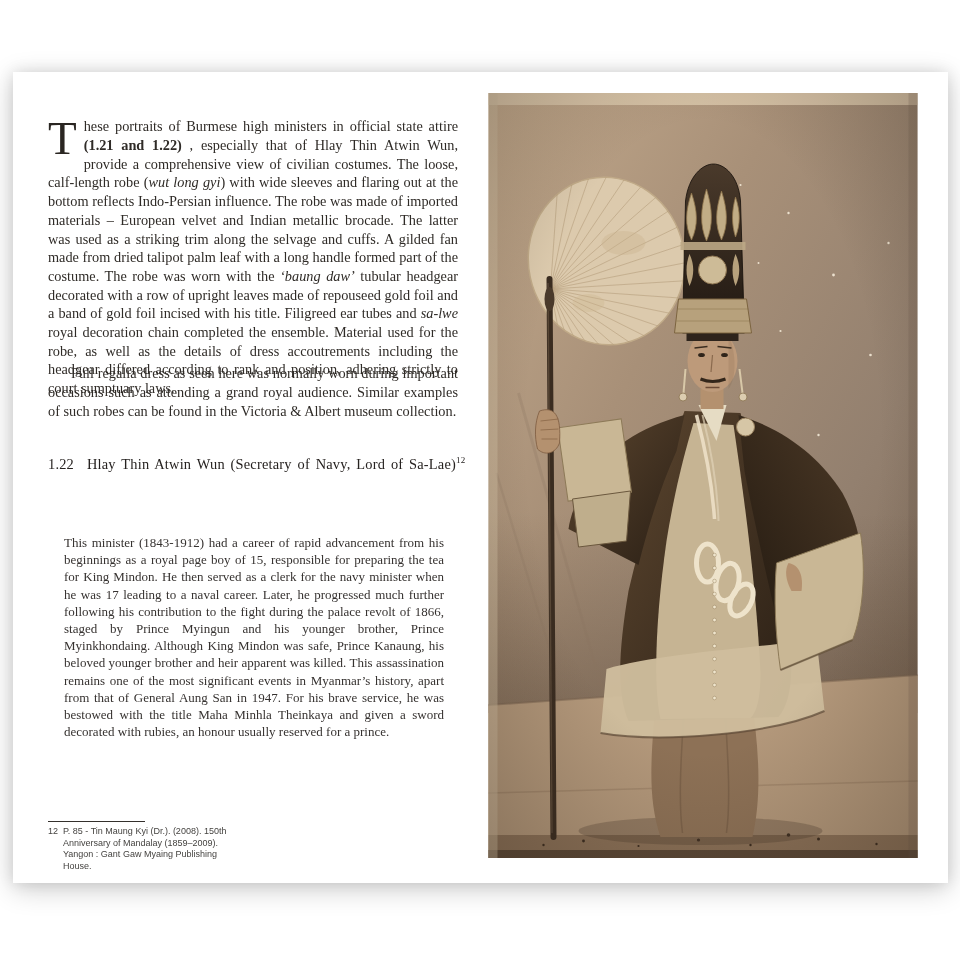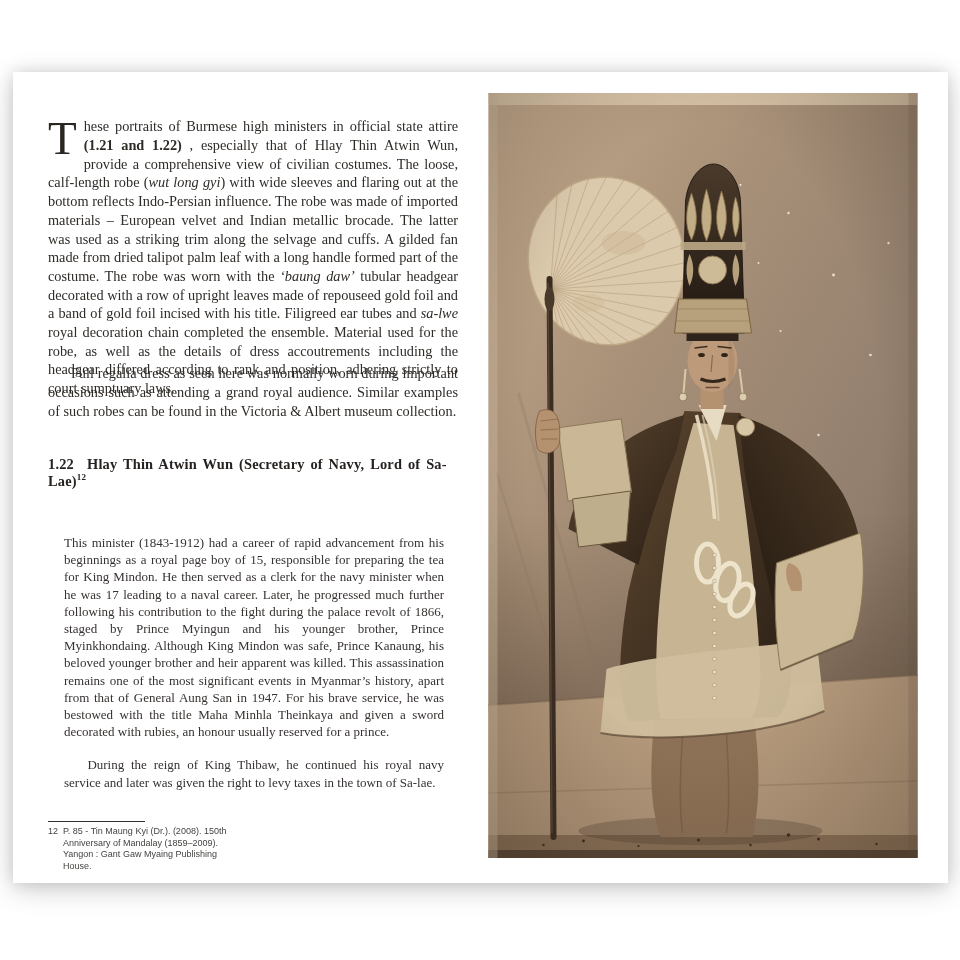--- a/index.html
+++ b/index.html
@@ -8,21 +8,21 @@
   .page{position:absolute;left:13px;top:72px;width:935px;height:811px;background:#ffffff;
         box-shadow:0 6px 26px rgba(0,0,0,.20), 0 0 14px rgba(0,0,0,.10);}
 
   .intro{position:absolute;left:35px;top:31px;width:410px;
          font-size:14.3px;line-height:18.7px;color:#2f2b27;text-align:justify;}
   .dropcap{float:left;font-size:47px;line-height:36px;padding:3px 7px 0 0;color:#2a2622;}
   .closing{position:absolute;left:35px;top:278px;width:410px;
            font-size:14.3px;line-height:18.7px;color:#2f2b27;text-align:justify;text-indent:1.6em;}
 
   .entry-head{position:absolute;left:35px;top:384px;width:420px;
-              font-size:14.4px;font-weight:bold;color:#262220;word-spacing:2px;letter-spacing:.2px;}
+              font-size:14.4px;font-weight:normal;color:#262220;word-spacing:2px;letter-spacing:.2px;}
   .entry-head .num{margin-right:13px;}
   .entry-head sup{font-size:9px;vertical-align:super;line-height:0;}
   .entry-caption{position:absolute;left:35px;top:403px;width:420px;
                  font-size:13px;color:#57524c;}
 
   .bio{position:absolute;left:35px;top:446px;width:412px;
        font-size:13px;line-height:17.2px;color:#363230;text-align:justify;}
   .bio .p2{text-indent:1.8em;margin-top:0;}
   .bio p{margin:16px;}
 
@@ -46,21 +46,20 @@
 
     <p class="intro"><span class="dropcap">T</span><span><span>hese portraits of Burmese high ministers in official state attire </span><span style="font-weight: bold;">(1.21 and 1.22)</span><span> , especially that of Hlay Thin Atwin Wun, provide a comprehensive view of civilian costumes. The loose, calf-length robe (</span><span style="font-style: italic;">wut long gyi</span><span>) with wide sleeves and flaring out at the bottom reflects Indo-Persian influence. The robe was made of imported materials – European velvet and Indian metallic brocade. The latter was used as a striking trim along the selvage and cuffs. A gilded fan made from dried talipot palm leaf with a long handle formed part of the costume. The robe was worn with the </span><span style="font-style: italic;">‘baung daw’</span><span> tubular headgear decorated with a row of upright leaves made of repouseed gold foil and a band of gold foil incised with his title. Filigreed ear tubes and </span><span style="font-style: italic;">sa-lwe</span><span> royal decoration chain completed the ensemble. Material used for the robe, as well as the details of dress accoutrements including the headgear differed according to rank and position, adhering strictly to court sumptuary laws.</span></span></p>
 
     <p class="closing">Full regalia dress as seen here was normally worn during important occasions such as attending a grand royal audience. Similar examples of such robes can be found in the Victoria &amp; Albert museum collection.</p>
 
     <div class="entry-head"><span class="num">1.22</span><span>Hlay Thin Atwin Wun (Secretary of Navy, Lord of Sa-Lae)</span><sup>12</sup></div>
 
 
     <div class="bio">
       <p>This minister (1843-1912) had a career of rapid advancement from his beginnings as a royal page boy of 15, responsible for preparing the tea for King Mindon. He then served as a clerk for the navy minister when he was 17 leading to a naval career. Later, he progressed much further following his contribution to the fight during the palace revolt of 1866, staged by Prince Myingun and his younger brother, Prince Myinkhondaing. Although King Mindon was safe, Prince Kanaung, his beloved younger brother and heir apparent was killed. This assassination remains one of the most significant events in Myanmar’s history, apart from that of General Aung San in 1947. For his brave service, he was bestowed with the title Maha Minhla Theinkaya and given a sword decorated with rubies, an honour usually reserved for a prince.</p>
-      <p class="p2">During the reign of King Thibaw, he continued his royal navy service and later was given the right to levy taxes in the town of Sa-lae.</p>
     </div>
 
     <div class="footnote">
       <div class="fn-rule"></div>
       <div class="fn-row">
         <span class="fn-num">12</span>
         <span class="fn-text"><span>P. 85 - Tin Maung Kyi (Dr.). (2008). </span><span style="">150th Anniversary of Mandalay (1859–2009).</span><span> Yangon : Gant Gaw Myaing Publishing House.</span></span>
       </div>
     </div>
 

